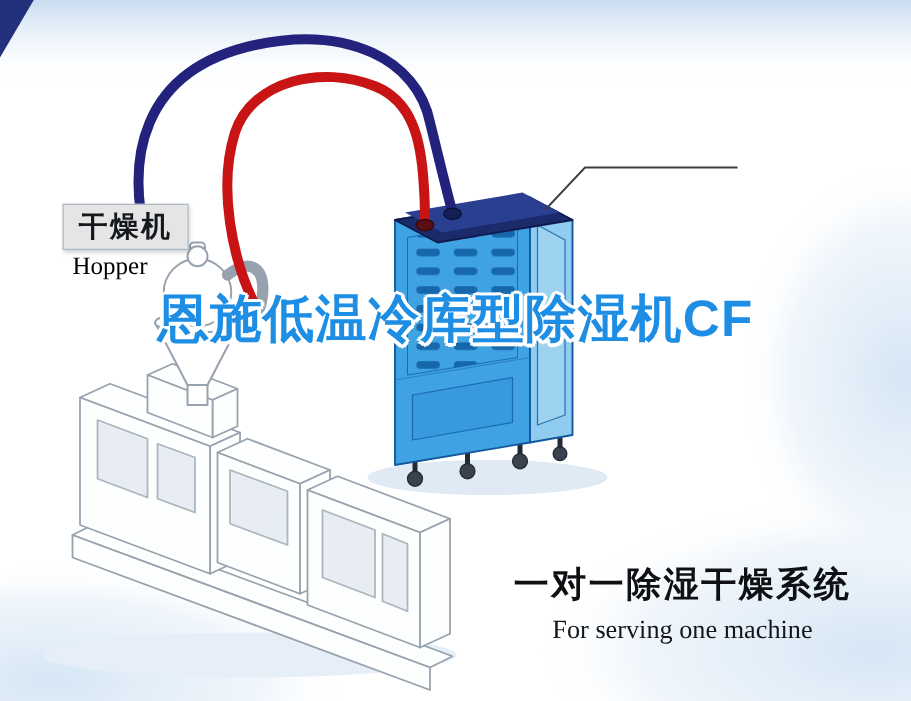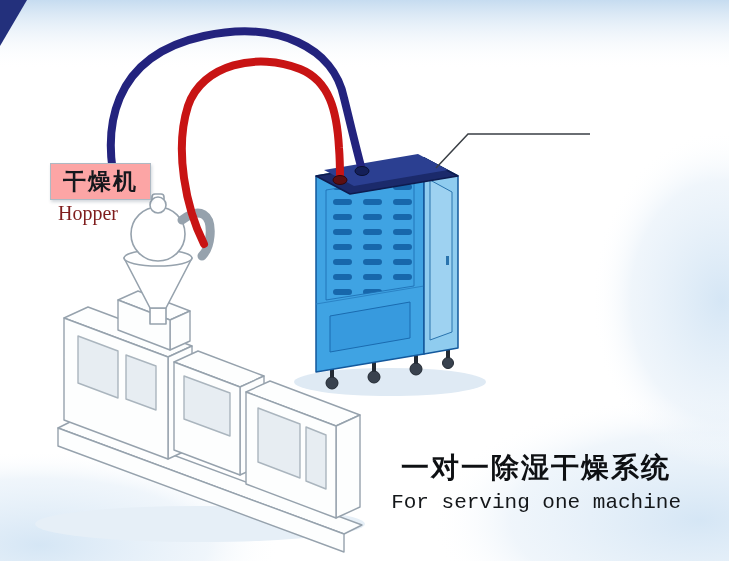--- a/index.html
+++ b/index.html
@@ -5,40 +5,40 @@
   html,body{margin:0;padding:0;background:#ffffff;}
   .stage{
     position:relative;width:729px;height:561px;overflow:hidden;
     background:#ffffff;font-family:"Liberation Sans",sans-serif;
   }
   .stage svg{position:absolute;left:0;top:0;}
   .overlay{position:absolute;}
   
   .hopper-label{left:50px;top:163px;}
   .hl-box{
-    display:inline-block;background:#fca5a5;border:1px solid #aeb9c3;
+    display:inline-block;background:#e5e5e5;border:1px solid #aeb9c3;
     padding:2px 12px;font-size:23px;font-weight:bold;color:#15181d;
     box-shadow:1px 2px 3px rgba(80,100,120,.25);letter-spacing:2px;
   }
-  .hl-en{font-family:"Liberation Serif",serif;font-size:20px;color:#7f1d1d;padding:2px 0 0 8px;}
+  .hl-en{font-family:"Liberation Serif",serif;font-size:20px;color:#000000;padding:2px 0 0 8px;}
   
   .dehum-label{left:452px;top:72px;width:160px;text-align:center;}
   .dl-cn{font-size:30px;font-weight:bold;color:#101317;letter-spacing:4px;}
   .dl-en{font-family:"Liberation Serif",serif;font-size:21px;font-weight:600;color:#101317;margin-top:2px;}
   
   .main-title{left:0;top:233px;width:729px;text-align:center;line-height:1.12;}
   .main-title div{
     font-size:41px;font-weight:bold;color:#1d8ee4;letter-spacing:1px;
     text-shadow:-2px -2px 0 #fff,2px -2px 0 #fff,-2px 2px 0 #fff,2px 2px 0 #fff,
                  0 -3px 0 #fff,0 3px 0 #fff,-3px 0 0 #fff,3px 0 0 #fff;
   }
   
   .slogan{right:48px;top:449px;text-align:center;}
   .sl-cn{font-size:28px;font-weight:bold;color:#0e1013;letter-spacing:2px;}
-  .sl-en{font-family:Liberation Mono, monospace;font-size:21px;color:#14171a;margin-top:4px;}
+  .sl-en{font-family:Liberation Serif, serif;font-size:21px;color:#14171a;margin-top:4px;}
 </style>
 </head>
 <body>
 
 <div class="stage">
 
   <svg width="729" height="561" viewBox="0 0 729 561">
     <defs>
       <linearGradient id="topband" x1="0" y1="0" x2="0" y2="1">
         <stop offset="0" stop-color="#c6dcf0"></stop>
@@ -139,20 +139,21 @@
 
   <div class="overlay hopper-label">
     <div class="hl-box">干燥机</div>
     <div class="hl-en">Hopper</div>
   </div>
 
   <div class="overlay dehum-label">
   </div>
 
   <div class="overlay main-title">
+    <div>恩施低温冷库型除湿机CF</div>
   </div>
 
   <div class="overlay slogan">
     <div class="sl-cn">一对一除湿干燥系统</div>
     <div class="sl-en">For serving one machine</div>
   </div>
 
 </div>
 
 </body></html>

